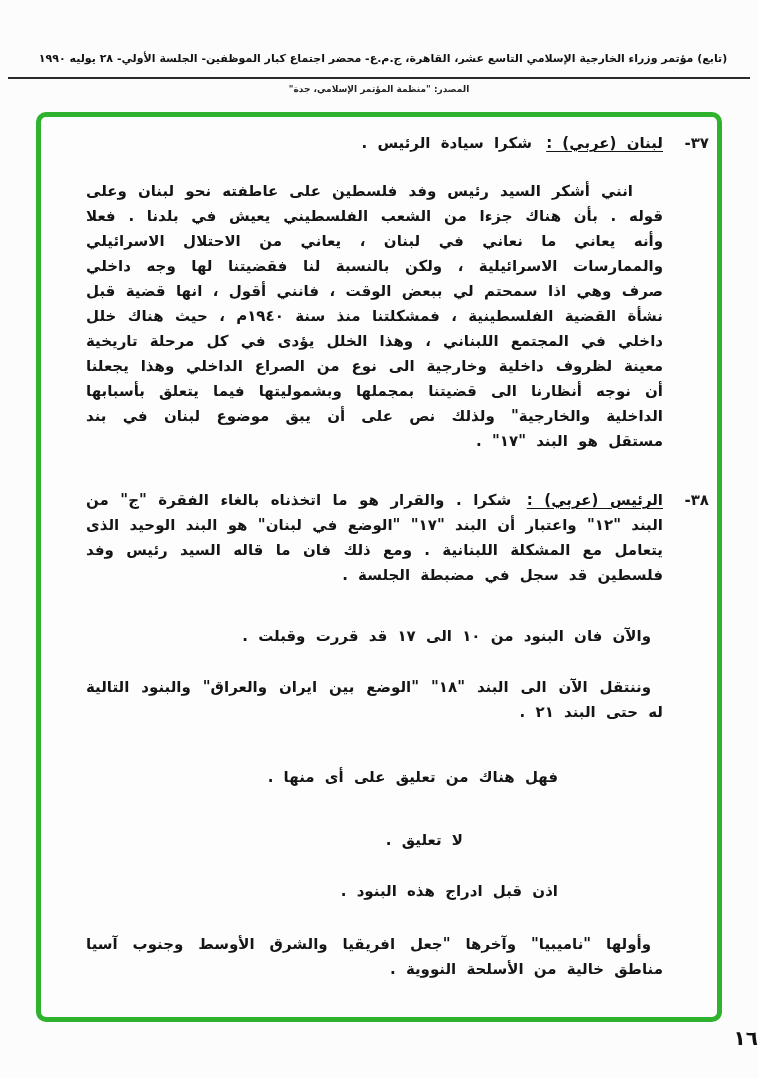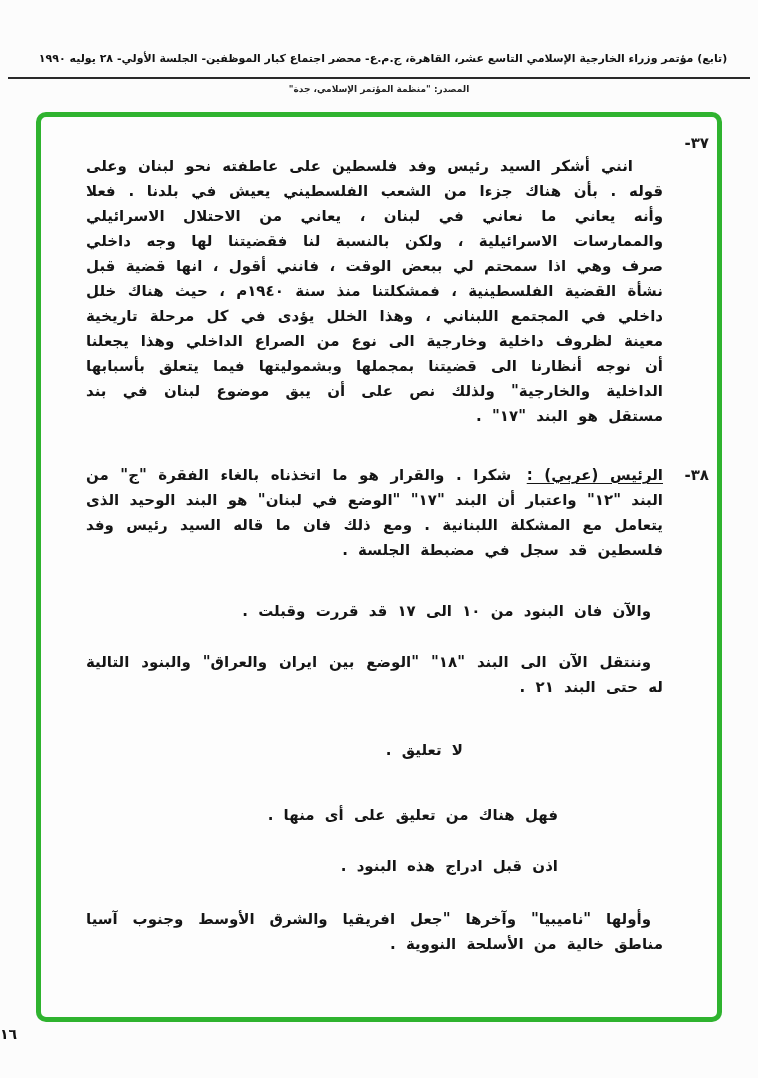--- a/index.html
+++ b/index.html
@@ -65,50 +65,54 @@
   .fu-1 { margin-top: 26px; text-indent: 12px; }
   .fu-2 { margin-top: 40px; text-indent: 105px; }
   .fu-3 { margin-top: 38px; text-indent: 200px; }
   .fu-4 { margin-top: 26px; text-indent: 105px; }
   .fu-5 { margin-top: 36px; text-indent: 65px; }
   .fu-6 { margin-top: 28px; text-indent: 12px; }
 
   
   .page-number {
     position: absolute; top: 1026px; left: 0; right: 0;
-    text-align: left; font-size: 14px; font-weight: bold; color: #111;
+    text-align: right; font-size: 20px; font-weight: bold; color: #111;
   }
 </style>
 </head>
 <body dir="rtl">
 
 <div class="header-title">(تابع) مؤتمر وزراء الخارجية الإسلامي التاسع عشر، القاهرة، ج.م.ع- محضر اجتماع كبار الموظفين- الجلسة الأولي- ٢٨ يوليه ١٩٩٠</div>
 <hr class="header-rule">
 <div class="source-line">المصدر: "منظمة المؤتمر الإسلامي، جدة"</div>
 
 <div class="content-box">
 
   <div class="item">
     <div class="item-number">٣٧-</div>
     <div class="item-body">
+      <p class="body-text">
+        <span class="speaker">لبنان (عربي) :</span>
+        <span>شكرا سيادة الرئيس .</span>
+      </p>
       <p class="body-text para-indent">انني أشكر السيد رئيس وفد فلسطين على عاطفته نحو لبنان وعلى قوله . بأن هناك جزءا من الشعب الفلسطيني يعيش في بلدنا . فعلا وأنه يعاني ما نعاني في لبنان ، يعاني من الاحتلال الاسرائيلي والممارسات الاسرائيلية ، ولكن بالنسبة لنا فقضيتنا لها وجه داخلي صرف وهي اذا سمحتم لي ببعض الوقت ، فانني أقول ، انها قضية قبل نشأة القضية الفلسطينية ، فمشكلتنا منذ سنة ١٩٤٠م ، حيث هناك خلل داخلي في المجتمع اللبناني ، وهذا الخلل يؤدى في كل مرحلة تاريخية معينة لظروف داخلية وخارجية الى نوع من الصراع الداخلي وهذا يجعلنا أن نوجه أنظارنا الى قضيتنا بمجملها وبشموليتها فيما يتعلق بأسبابها الداخلية والخارجية" ولذلك نص على أن يبق موضوع لبنان في بند مستقل هو البند "١٧" .</p>
     </div>
   </div>
 
   <div class="item item-38">
     <div class="item-number">٣٨-</div>
     <div class="item-body">
       <p class="body-text">
         <span class="speaker">الرئيس (عربي) :</span>
         <span>شكرا . والقرار هو ما اتخذناه بالغاء الفقرة "ج" من البند "١٢" واعتبار أن البند "١٧" "الوضع في لبنان" هو البند الوحيد الذى يتعامل مع المشكلة اللبنانية . ومع ذلك فان ما قاله السيد رئيس وفد فلسطين قد سجل في مضبطة الجلسة .</span>
       </p>
       <p class="body-text fu-0">والآن فان البنود من ١٠ الى ١٧ قد قررت وقبلت .</p>
       <p class="body-text fu-1">وننتقل الآن الى البند "١٨" "الوضع بين ايران والعراق" والبنود التالية له حتى البند ٢١ .</p>
+      <p class="body-text fu-2">فهل هناك من تعليق على أى منها .</p>
       <p class="body-text fu-3">لا تعليق .</p>
-      <p class="body-text fu-2">فهل هناك من تعليق على أى منها .</p>
       <p class="body-text fu-4">اذن قبل ادراج هذه البنود .</p>
       <p class="body-text fu-6">وأولها "ناميبيا" وآخرها "جعل افريقيا والشرق الأوسط وجنوب آسيا مناطق خالية من الأسلحة النووية .</p>
     </div>
   </div>
 
 </div>
 
 <div class="page-number">١٦</div>
 
 </body></html>

